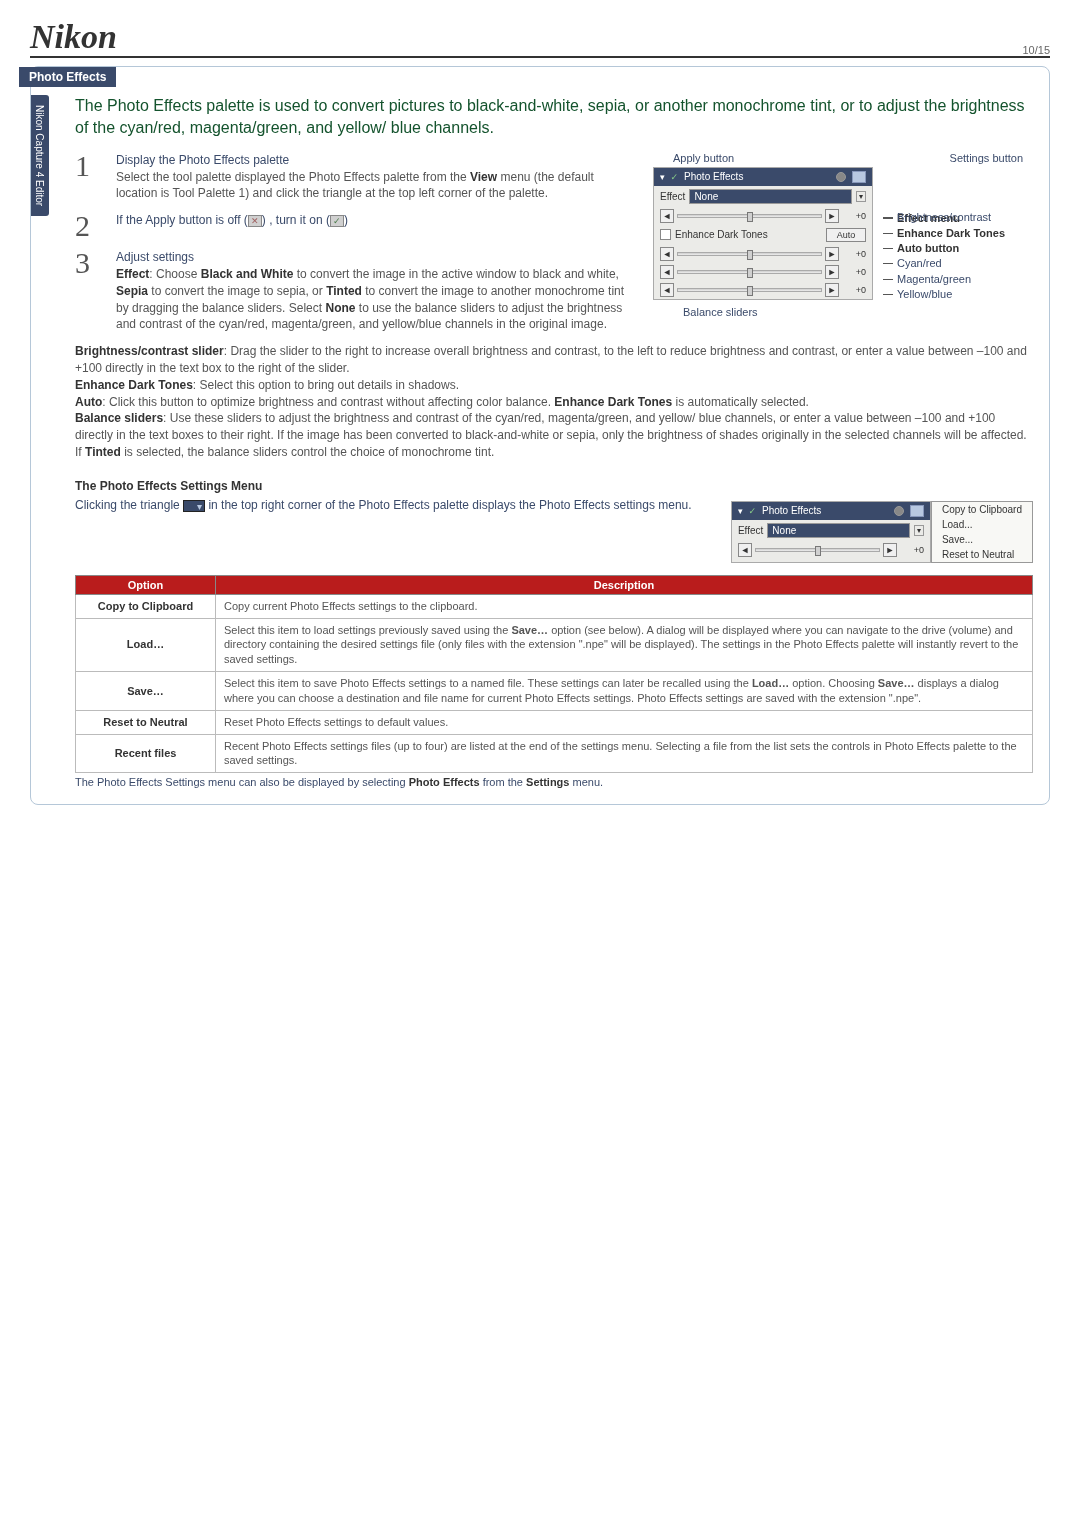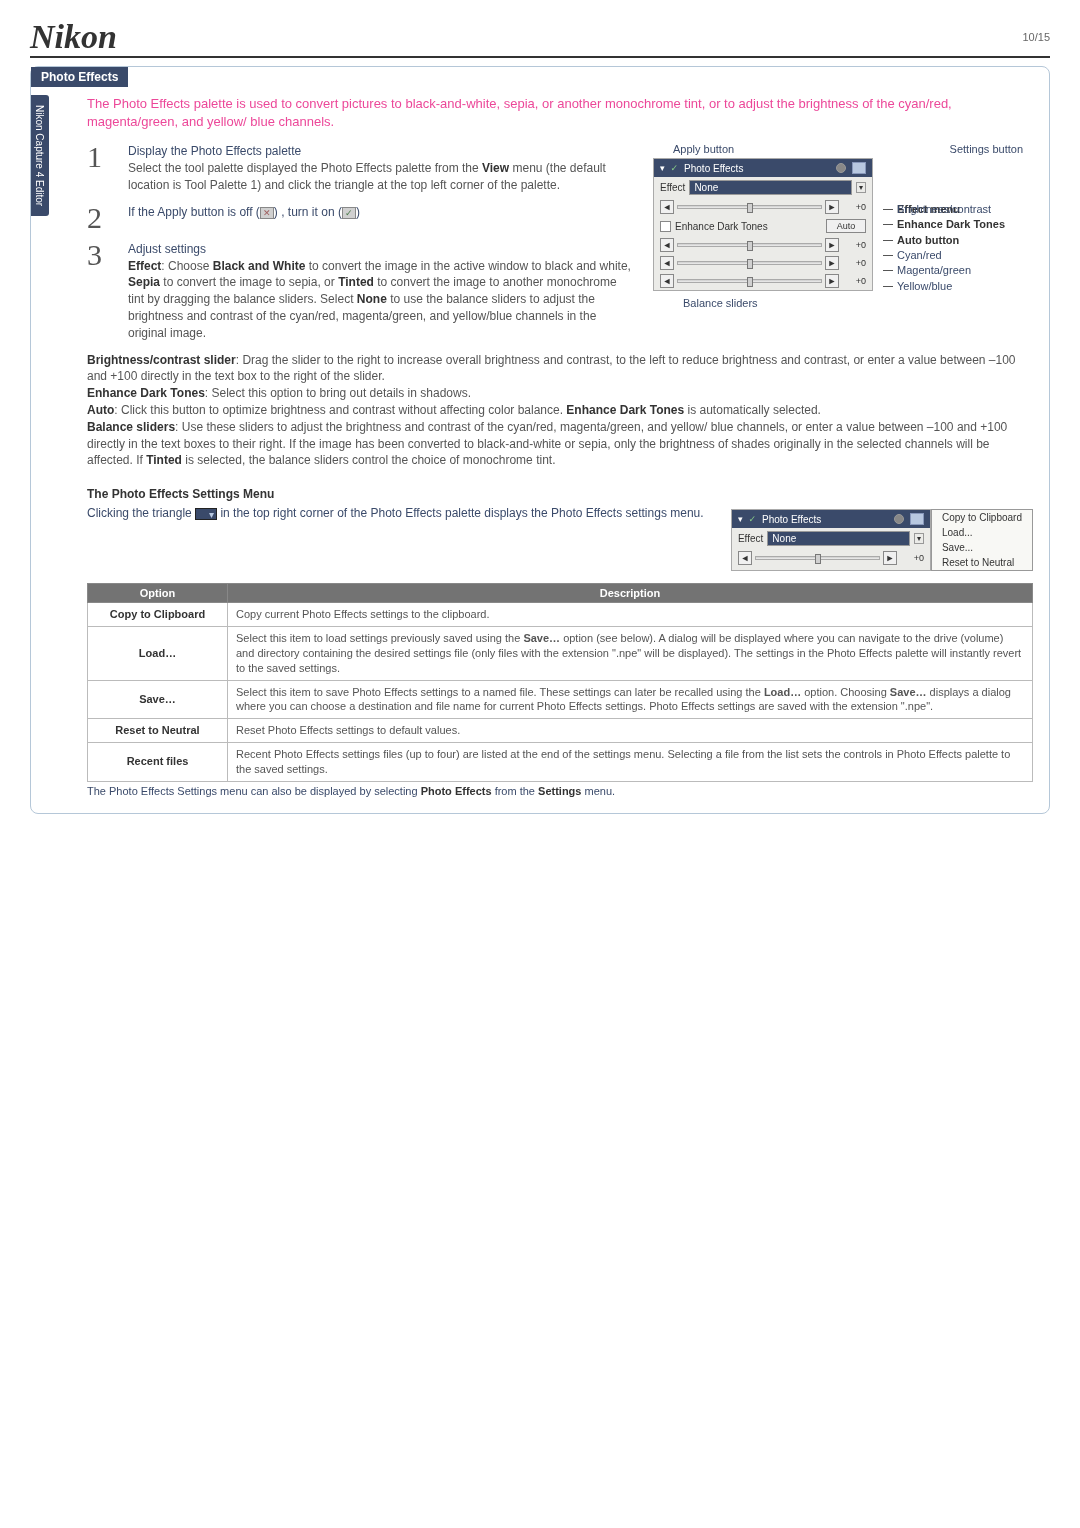--- a/index.html
+++ b/index.html
@@ -1,24 +1,24 @@
 <!DOCTYPE html>
 <html><head>
 <meta charset="utf-8">
 <style>
 * { margin: 0; padding: 0; box-sizing: border-box; }
 body { font-family: Arial, Helvetica, sans-serif; background: #fff; width: 1080px; color: #333; }
 .page { padding: 18px 30px; }
-.header-row { display: flex; align-items: center; border-bottom: 2px solid #333; margin-bottom: 8px; }
+.header-row { display: flex; align-items: flex-end; border-bottom: 2px solid #333; margin-bottom: 8px; }
 .brand { font-family: 'Times New Roman', serif; font-size: 34px; font-weight: bold; font-style: italic; flex: 1; }
 .pageno { font-size: 11px; color: #666; }
 .side-tab { position: absolute; left: 30px; top: 95px; background: #3a4a6a; color: #fff; font-size: 10px; padding: 10px 4px; writing-mode: vertical-rl; text-orientation: mixed; border-radius: 0 3px 3px 0; }
-.content-box { border: 1px solid #b5c7d8; border-radius: 8px; padding: 0 16px 16px 56px; position: relative; }
+.content-box { border: 1px solid #b5c7d8; border-radius: 8px; padding: 0 16px 16px 44px; position: relative; }
 .section-title { background: #3a4a6a; color: #fff; font-size: 12px; font-weight: bold; padding: 3px 10px; display: inline-block; margin-top: -1px; margin-left: -56px; }
-.intro { font-size: 13px; color: #ec4899; margin: 8px 0 12px 0; line-height: 1.4; }
+.intro { font-size: 16px; color: #14532d; margin: 8px 0 12px 0; line-height: 1.4; }
 .two-col { display: flex; gap: 20px; }
 .left-col { flex: 1; }
 .right-col { width: 380px; }
 .step { display: flex; gap: 8px; margin-bottom: 10px; }
 .step-num { font-family: Georgia, serif; font-size: 30px; font-weight: normal; color: #555; line-height: 0.9; width: 18px; }
 .step-body { flex: 1; font-size: 12px; color: #555; line-height: 1.4; margin-left: 15px; }
 .step-title { color: #3a4a6a; font-weight: normal; }
 .apply-btn { display: inline-block; width: 14px; height: 12px; background: #d0d0d0; border: 1px solid #888; font-size: 9px; text-align: center; line-height: 11px; color: #a06060; }
 .body-text { font-size: 12px; color: #555; line-height: 1.4; margin: 0 0; }
 .diagram { position: relative; font-size: 11px; }
@@ -44,21 +44,21 @@
 .dia-right-labels div::before { content: ""; position: absolute; left: 0; top: 7px; width: 10px; border-top: 1px solid #555; }
 .bal-label { color: #3a4a6a; font-size: 11px; padding: 6px 0 0 30px; }
 .subsection-title { color: #333; font-weight: bold; font-size: 12px; margin: 18px 0 4px 0; }
 .subsection-intro { font-size: 12px; color: #3a4a6a; line-height: 1.4; }
 .tri-chip { display: inline-block; width: 22px; height: 12px; background: #3a4a6a; border: 1px solid #222; vertical-align: middle; position: relative; }
 .tri-chip::after { content: "▾"; position: absolute; right: 2px; top: -1px; color: #b8c8e0; font-size: 10px; }
 .menu-fig { display: flex; gap: 0; margin: 4px 0 12px 0; justify-content: flex-end; }
 .menu-pop { background: #f8f8f5; border: 1px solid #999; font-size: 10px; }
 .menu-pop div { padding: 2px 10px; color: #333; }
 table.opts { width: 100%; border-collapse: collapse; font-size: 11px; }
-table.opts th { background: #737373; color: #fff; padding: 3px 8px; border: 1px solid #888; font-weight: bold; }
+table.opts th { background: #b91c1c; color: #fff; padding: 3px 8px; border: 1px solid #888; font-weight: bold; }
 table.opts td { border: 1px solid #bbb; padding: 4px 8px; color: #555; line-height: 1.35; vertical-align: middle; }
 table.opts td:first-child { text-align: center; font-weight: bold; color: #333; width: 140px; }
 .foot-title { font-size: 11px; color: #3a4a6a; font-weight: bold; margin-top: 18px; }
 .foot-title .mag { display: inline-block; width: 12px; height: 12px; border: 1px solid #5a6a8a; border-radius: 2px; background: #b8c8e0; font-size: 9px; text-align: center; line-height: 11px; color: #3a4a6a; margin-right: 3px; }
 .foot-text { font-size: 11px; color: #3a4a6a; margin-top: 3px; }
 strong { color: #333; }
 </style>
 </head>
 <body>
 

